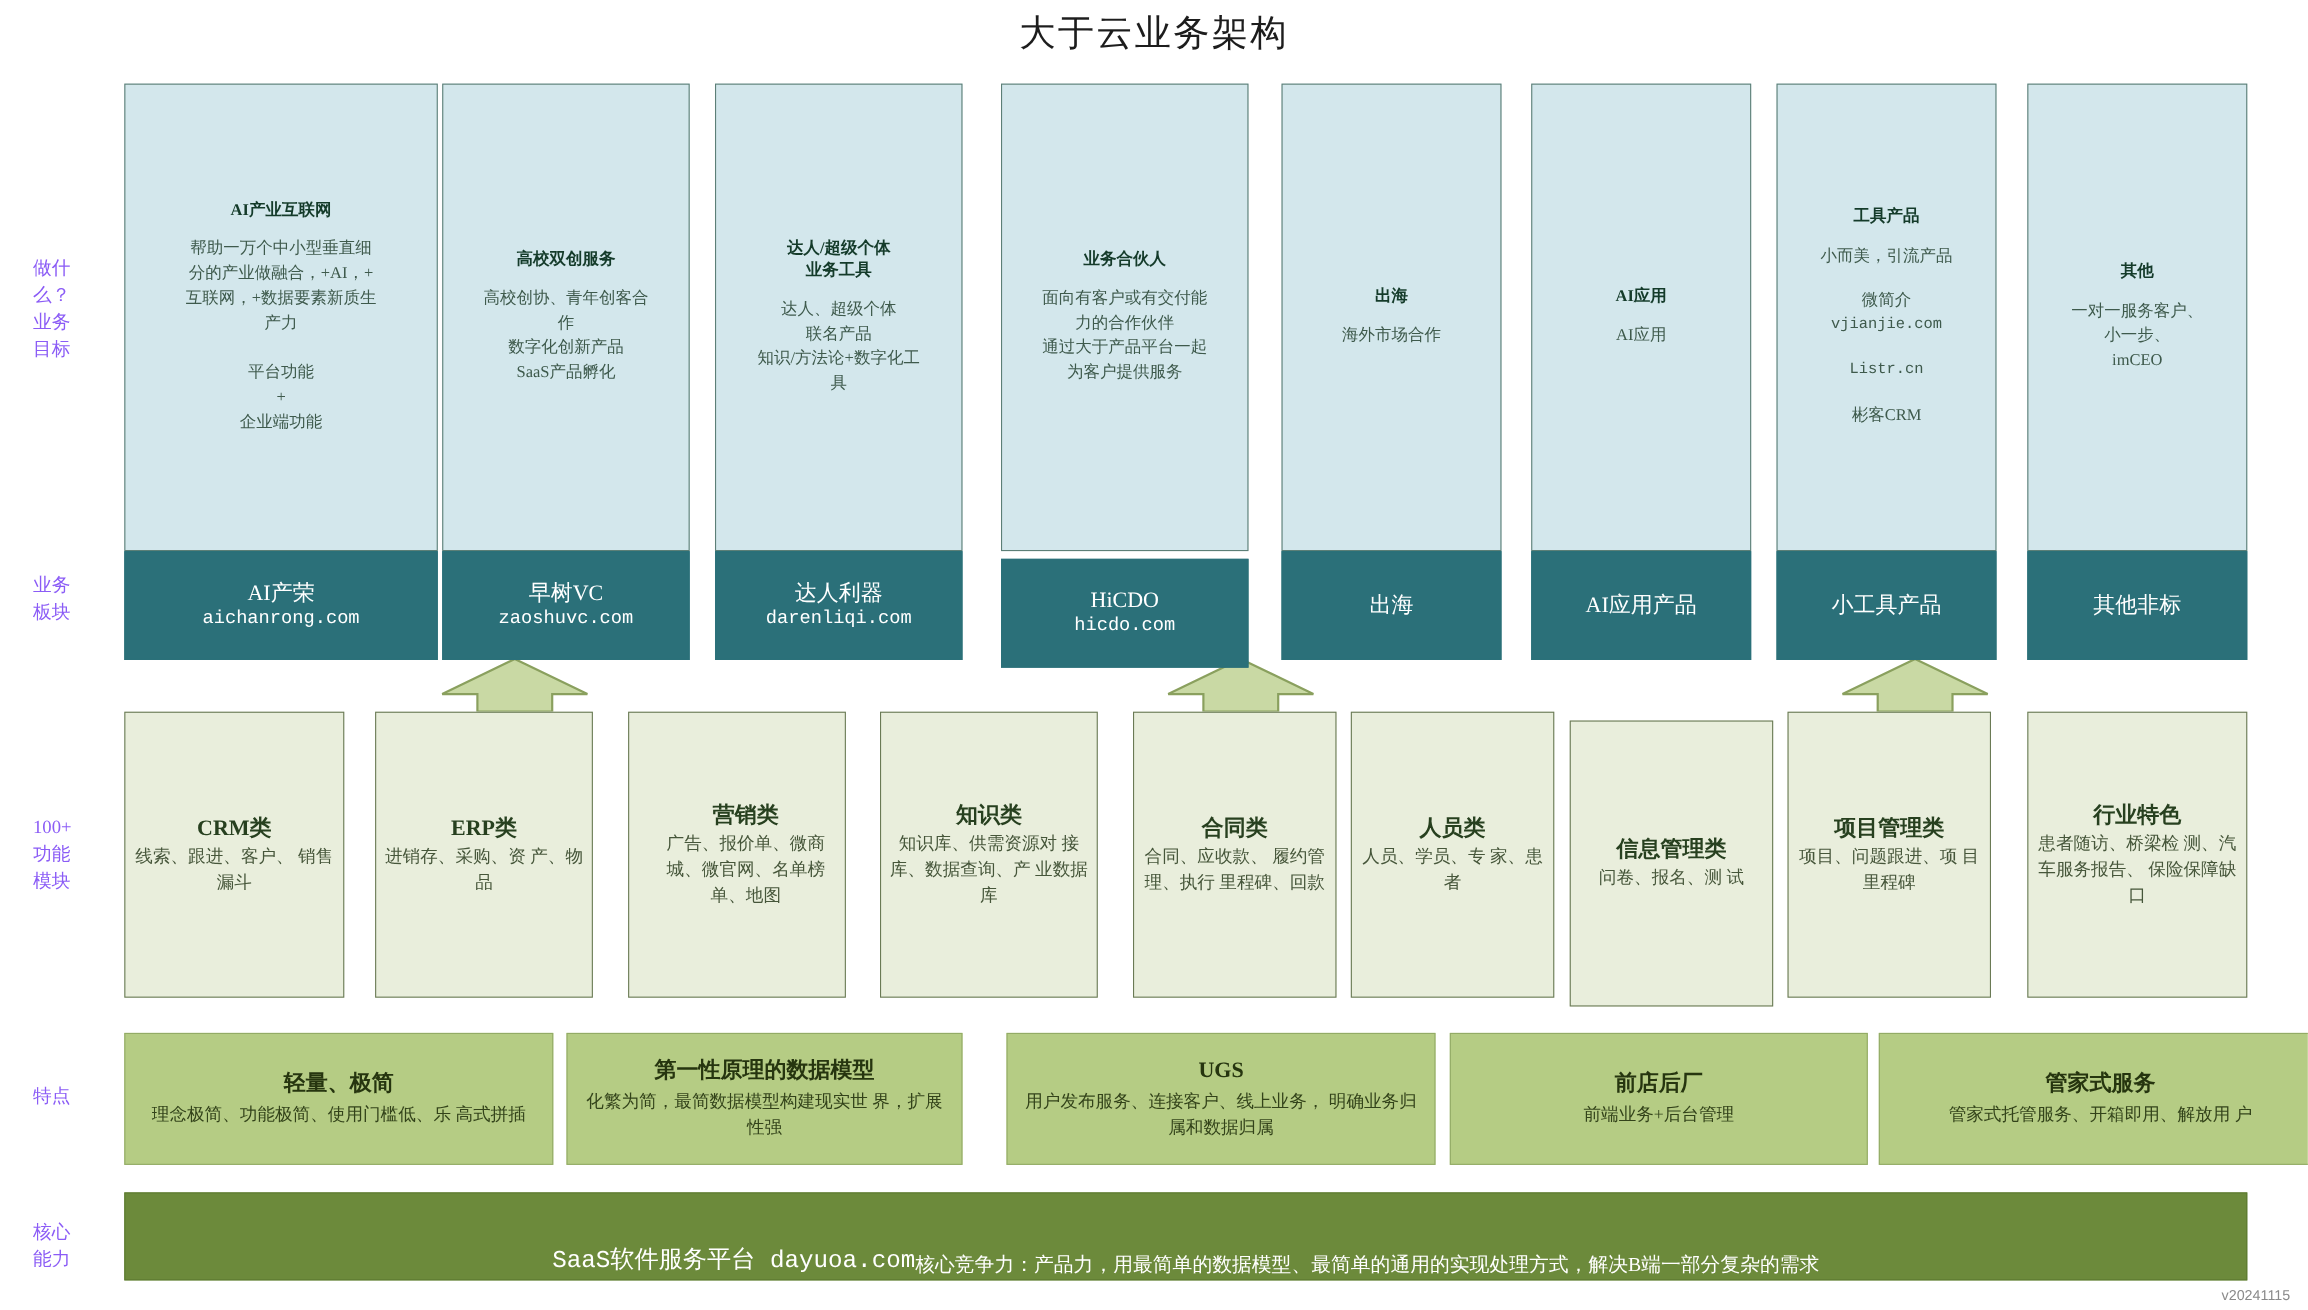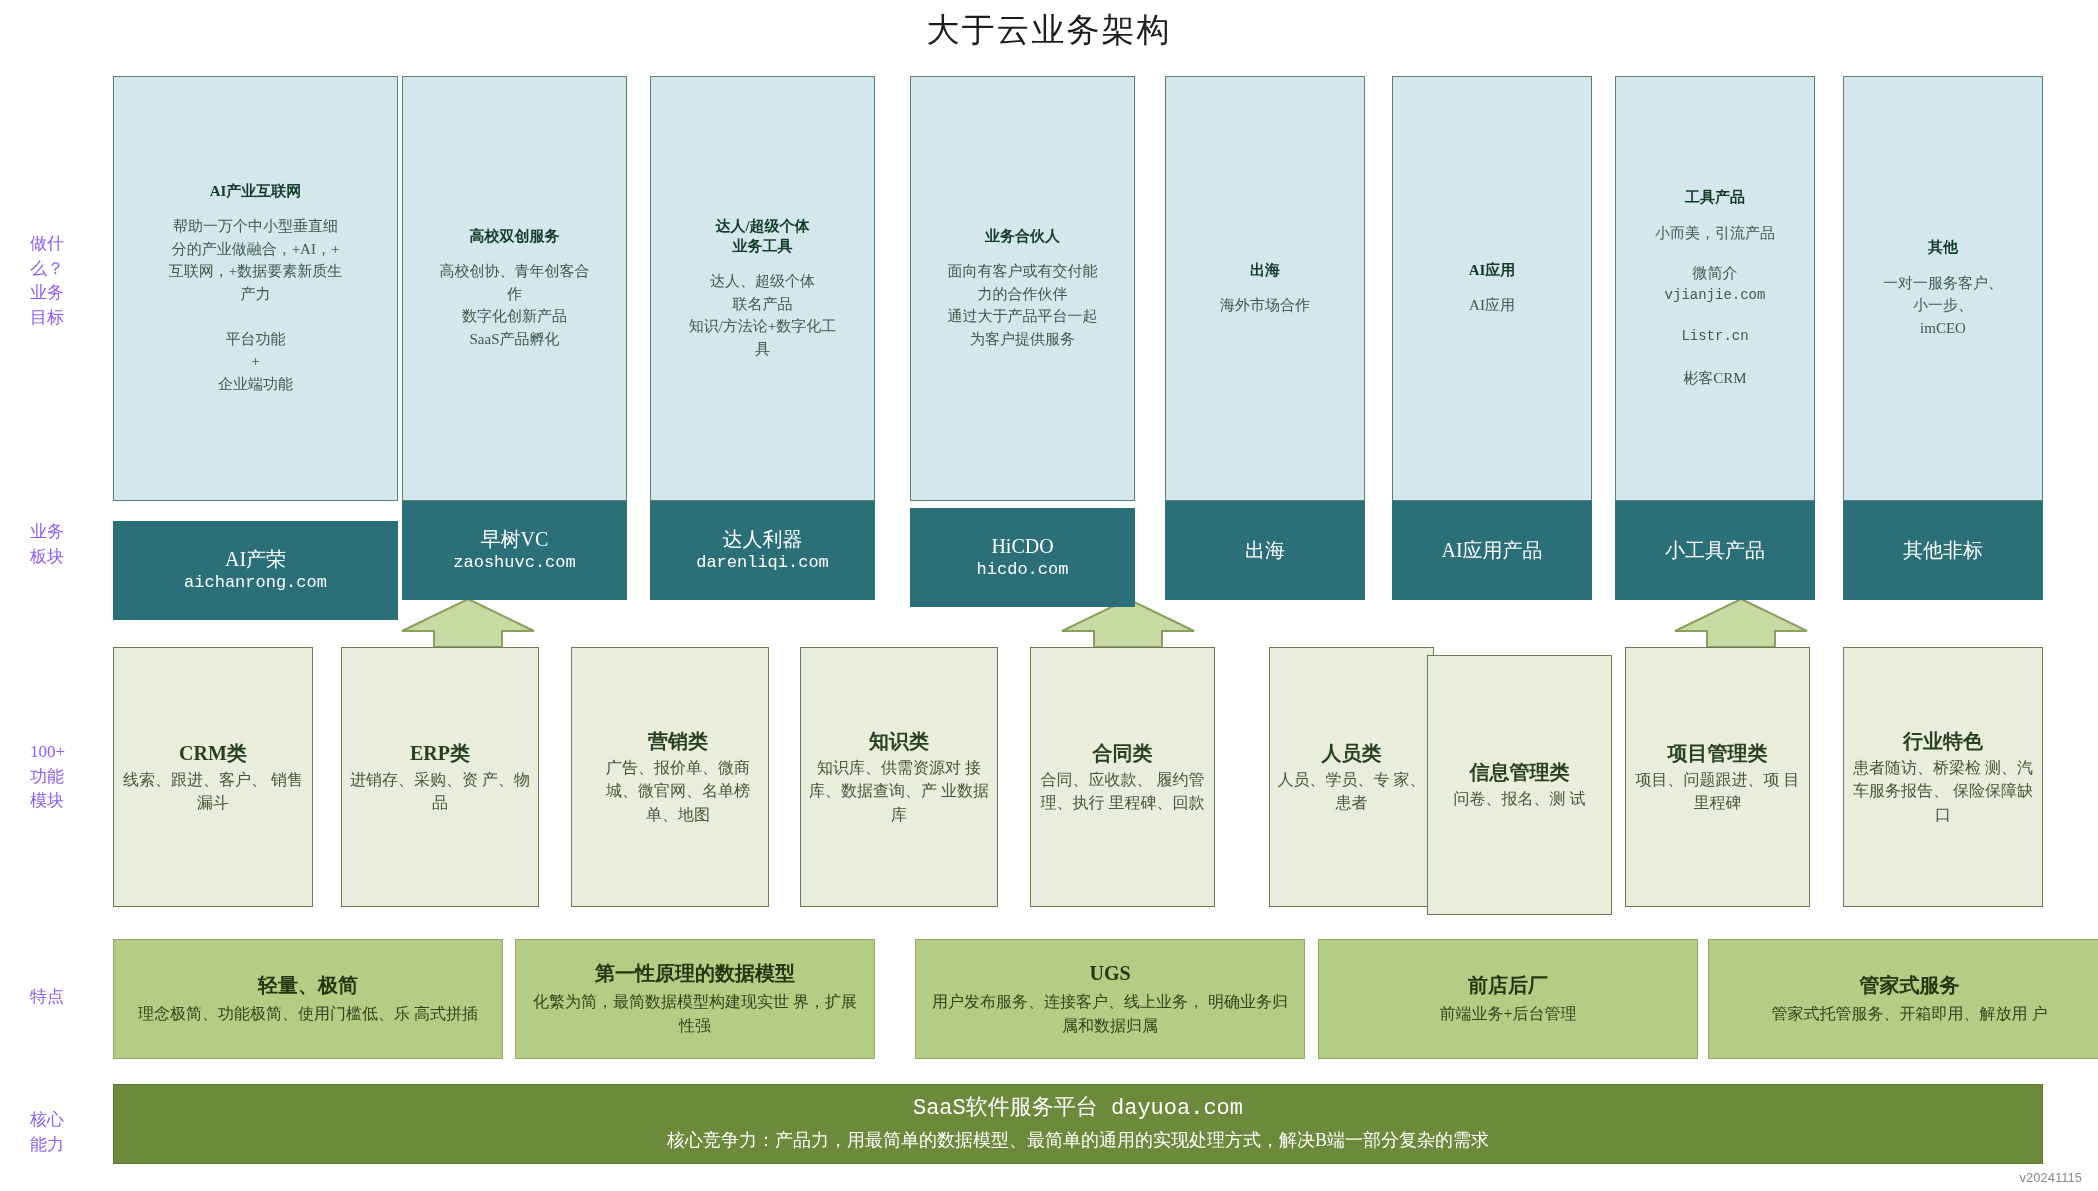--- a/index.html
+++ b/index.html
@@ -87,22 +87,22 @@
     box-sizing:border-box;
     padding:6px 12px;
   }
   .featbox .ft-title{font-size:20px;font-weight:bold;color:#26350f;line-height:1.3;}
   .featbox .ft-desc{font-size:16px;color:#33431a;line-height:1.5;margin-top:4px;}
 
   .corebar{
     background:#6c8a3b;
     border:1px solid #5d7a31;
     color:#ffffff;
-    display:flex;flex-direction:column;
-    align-items:center;justify-content:center;
+    display:flex;
+    align-items:flex-end;justify-content:center;
     text-align:center;
     box-sizing:border-box;
   }
   .corebar .c-title{font-size:22px;line-height:1.4;font-family:"Liberation Mono","DejaVu Sans Mono",monospace;}
   .corebar .c-sub{font-size:18px;line-height:1.5;margin-top:2px;}
 
   
   .arrow{position:absolute;}
 
   
@@ -198,21 +198,21 @@
     <div class="t-desc" style="margin-top:20px;">彬客CRM</div>
   </div>
 
   <div class="box topbox" style="left:1843px;top:76px;width:200px;height:425px;">
     <div class="t-title">其他</div>
     <div class="t-desc">一对一服务客户、
 小一步、
 imCEO</div>
   </div>
 
-  <div class="box blockbox" style="left:113px;top:501px;width:285px;height:99px;margin-top:20px;">
+  <div class="box blockbox" style="left:113px;top:501px;width:285px;height:99px;">
     <div class="b-title">AI产荣</div>
     <div class="b-url">aichanrong.com</div>
   </div>
   <div class="box blockbox" style="left:402px;top:501px;width:225px;height:99px;">
     <div class="b-title">早树VC</div>
     <div class="b-url">zaoshuvc.com</div>
   </div>
   <div class="box blockbox" style="left:650px;top:501px;width:225px;height:99px;">
     <div class="b-title">达人利器</div>
     <div class="b-url">darenliqi.com</div>
@@ -255,21 +255,21 @@
     <div class="f-desc">知识库、供需资源对
 接库、数据查询、产
 业数据库</div>
   </div>
   <div class="box funcbox" style="left:1030px;top:647px;width:185px;height:260px;">
     <div class="f-title">合同类</div>
     <div class="f-desc">合同、应收款、
 履约管理、执行
 里程碑、回款</div>
   </div>
-  <div class="box funcbox" style="left:1228px;top:647px;width:165px;height:260px;margin-left:41px;">
+  <div class="box funcbox" style="left:1228px;top:647px;width:185px;height:260px;">
     <div class="f-title">人员类</div>
     <div class="f-desc">人员、学员、专
 家、患者</div>
   </div>
   <div class="box funcbox" style="left:1427px;top:655px;width:185px;height:260px;">
     <div class="f-title">信息管理类</div>
     <div class="f-desc">问卷、报名、测
 试</div>
   </div>
   <div class="box funcbox" style="left:1625px;top:647px;width:185px;height:260px;">

